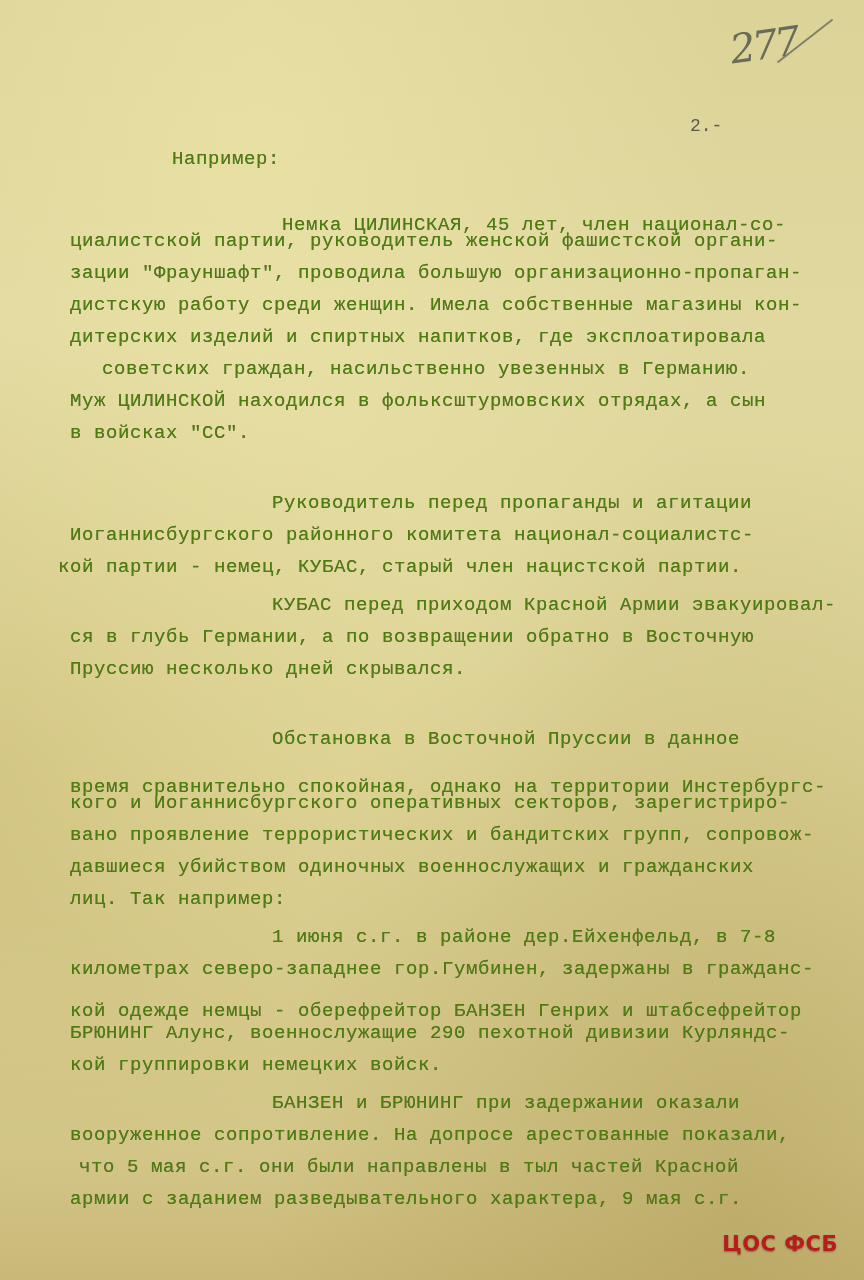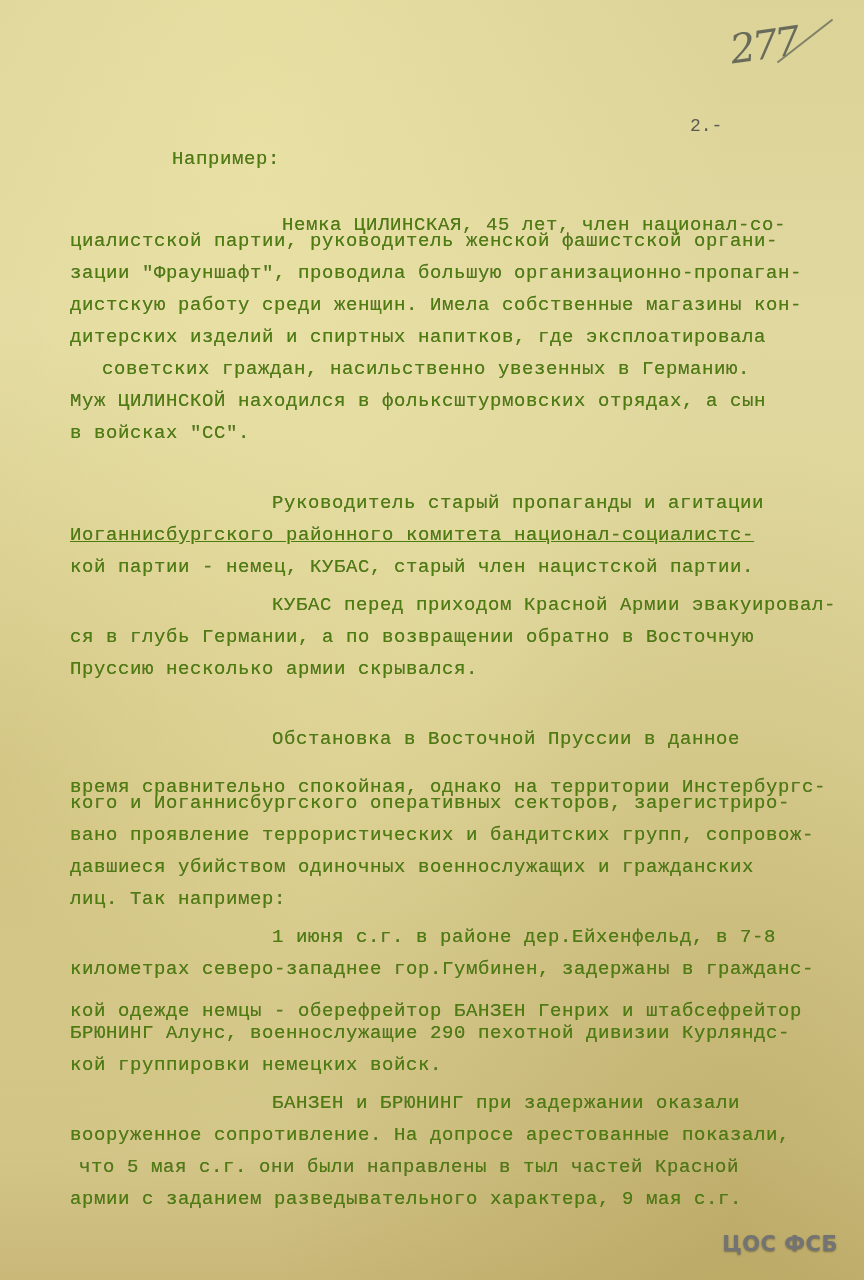--- a/index.html
+++ b/index.html
@@ -60,21 +60,21 @@
       letter-spacing: 0.6px;
       text-shadow: 0 0 0.6px rgba(60,60,55,0.6);
     }
     .watermark {
       position: absolute;
       right: 26px;
       top: 1232px;
       font-family: "DejaVu Sans", sans-serif;
       font-size: 21px;
       font-weight: bold;
-      color: #737373;
+      color: #b91c1c;
       text-shadow: 0 1px 2px rgba(0,0,0,0.35);
       letter-spacing: 0.5px;
       margin-left: 17px;
     }
   </style>
 </head>
 <body>
 
 <div class="page">
   <div class="handwritten-number">277</div>
@@ -84,26 +84,26 @@
   <div id="text-body">
       <div class="line" style="left: 172px; top: 148px;">Например:</div>
       <div class="line" style="left: 282px; top: 198px; margin-top: 16px;">Немка ЦИЛИНСКАЯ, 45 лет, член национал-со-</div>
       <div class="line" style="left: 70px; top: 230px;">циалистской партии, руководитель женской фашистской органи-</div>
       <div class="line" style="left: 70px; top: 262px;">зации "Фрауншафт", проводила большую организационно-пропаган-</div>
       <div class="line" style="left: 70px; top: 294px;">дистскую работу среди женщин. Имела собственные магазины кон-</div>
       <div class="line" style="left: 70px; top: 326px;">дитерских изделий и спиртных напитков, где эксплоатировала</div>
       <div class="line" style="left: 70px; top: 358px; margin-left: 32px;">советских граждан, насильственно увезенных в Германию.</div>
       <div class="line" style="left: 70px; top: 390px;">Муж ЦИЛИНСКОЙ находился в фольксштурмовских отрядах, а сын</div>
       <div class="line" style="left: 70px; top: 422px;">в войсках "СС".</div>
-      <div class="line" style="left: 272px; top: 492px;">Руководитель старый пропаганды и агитации</div>
-      <div class="line" style="left: 70px; top: 524px; text-decoration: underline;">Иоганнисбургского районного комитета национал-социалистс-</div>
-      <div class="line" style="left: 70px; top: 556px;">кой партии - немец, КУБАС, старый член нацистской партии.</div>
+      <div class="line" style="left: 272px; top: 492px;">Руководитель перед пропаганды и агитации</div>
+      <div class="line" style="left: 70px; top: 524px;">Иоганнисбургского районного комитета национал-социалистс-</div>
+      <div class="line" style="left: 58px; top: 556px;">кой партии - немец, КУБАС, старый член нацистской партии.</div>
       <div class="line" style="left: 272px; top: 594px;">КУБАС перед приходом Красной Армии эвакуировал-</div>
       <div class="line" style="left: 70px; top: 626px;">ся в глубь Германии, а по возвращении обратно в Восточную</div>
-      <div class="line" style="left: 70px; top: 658px;">Пруссию несколько армии скрывался.</div>
+      <div class="line" style="left: 70px; top: 658px;">Пруссию несколько дней скрывался.</div>
       <div class="line" style="left: 272px; top: 728px;">Обстановка в Восточной Пруссии в данное</div>
       <div class="line" style="left: 70px; top: 760px; margin-top: 16px;">время сравнительно спокойная, однако на территории Инстербургс-</div>
       <div class="line" style="left: 70px; top: 792px;">кого и Иоганнисбургского оперативных секторов, зарегистриро-</div>
       <div class="line" style="left: 70px; top: 824px;">вано проявление террористических и бандитских групп, сопровож-</div>
       <div class="line" style="left: 70px; top: 856px;">давшиеся убийством одиночных военнослужащих и гражданских</div>
       <div class="line" style="left: 70px; top: 888px;">лиц. Так например:</div>
       <div class="line" style="left: 272px; top: 926px;">1 июня с.г. в районе дер.Ейхенфельд, в 7-8</div>
       <div class="line" style="left: 70px; top: 958px;">километрах северо-западнее гор.Гумбинен, задержаны в гражданс-</div>
       <div class="line" style="left: 70px; top: 990px; margin-top: 10px;">кой одежде немцы - оберефрейтор БАНЗЕН Генрих и штабсефрейтор</div>
       <div class="line" style="left: 70px; top: 1022px;">БРЮНИНГ Алунс, военнослужащие 290 пехотной дивизии Курляндс-</div>

